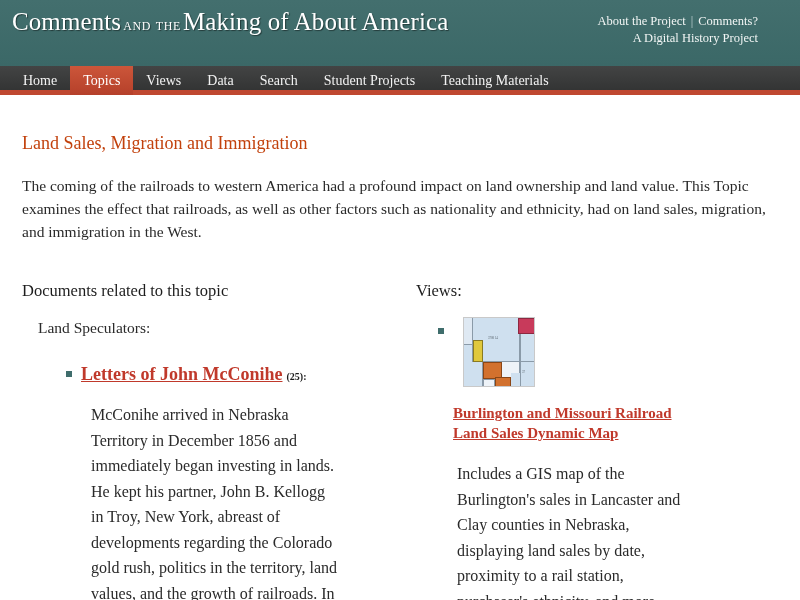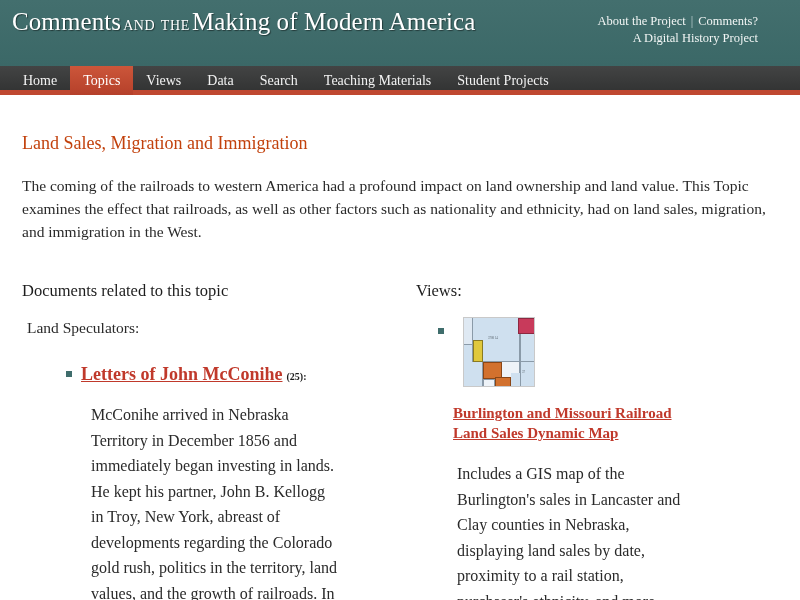--- a/index.html
+++ b/index.html
@@ -27,21 +27,21 @@
     left: 12px;
     top: 7px;
     color: #ffffff;
     font-size: 25px;
     line-height: 30px;
     white-space: nowrap;
     text-shadow: 1px 1px 1px rgba(0,0,0,0.45);
     letter-spacing: 0.1px;
   }
   .site-title .andthe {
-    font-size: 20px;
+    font-size: 17px;
     font-variant: small-caps;
     letter-spacing: 0.6px;
     padding: 0 2px;
   }
   .masthead-right {
     position: absolute;
     right: 42px;
     top: 13px;
     text-align: right;
     color: #f2f6f5;
@@ -129,21 +129,21 @@
     padding-left: 22px;
   }
   h2.col-head {
     margin: 0;
     font-size: 16.5px;
     font-weight: normal;
     color: #1d1d1d;
     line-height: 20px;
   }
   .subhead {
-    margin: 17px 0 0 5px;
+    margin: 17px 0 0 16px;
     font-size: 15.5px;
     line-height: 20px;
     color: #2a2a2a;
   }
 
   ul.doclist, ul.viewlist {
     list-style: none;
     margin: 26px 0 0 0;
     padding: 0 0 0 44px;
   }
@@ -217,21 +217,21 @@
     line-height: 25.5px;
     color: #2a2a2a;
     width: 240px;
   }
 </style>
 </head>
 <body>
 
 <div class="masthead">
   <div class="site-title">
-    <span>Comments</span><span class="andthe">and the</span><span>Making of Modern America</span>
+    <span>Comments</span><span class="andthe">and the</span><span>Making of About America</span>
   </div>
   <div class="masthead-right">
     <div>
       <a href="#">About the Project</a><span class="sep">|</span><a href="#">Comments?</a>
     </div>
     <div>A Digital History Project</div>
   </div>
 </div>
 
 <div class="nav">
@@ -245,24 +245,24 @@
     <li>
         <a href="#">Views</a>
       </li>
     <li>
         <a href="#">Data</a>
       </li>
     <li>
         <a href="#">Search</a>
       </li>
     <li>
+        <a href="#">Student Projects</a>
+      </li>
+    <li>
         <a href="#">Teaching Materials</a>
-      </li>
-    <li>
-        <a href="#">Student Projects</a>
       </li>
   </ul>
 </div>
 
 <div class="content">
 
   <h1 class="page-title">Land Sales, Migration and Immigration</h1>
 
   <p class="intro">The coming of the railroads to western America had a profound impact on land ownership and land value. This Topic examines the effect that railroads, as well as other factors such as nationality and ethnicity, had on land sales, migration, and immigration in the West.</p>
 

